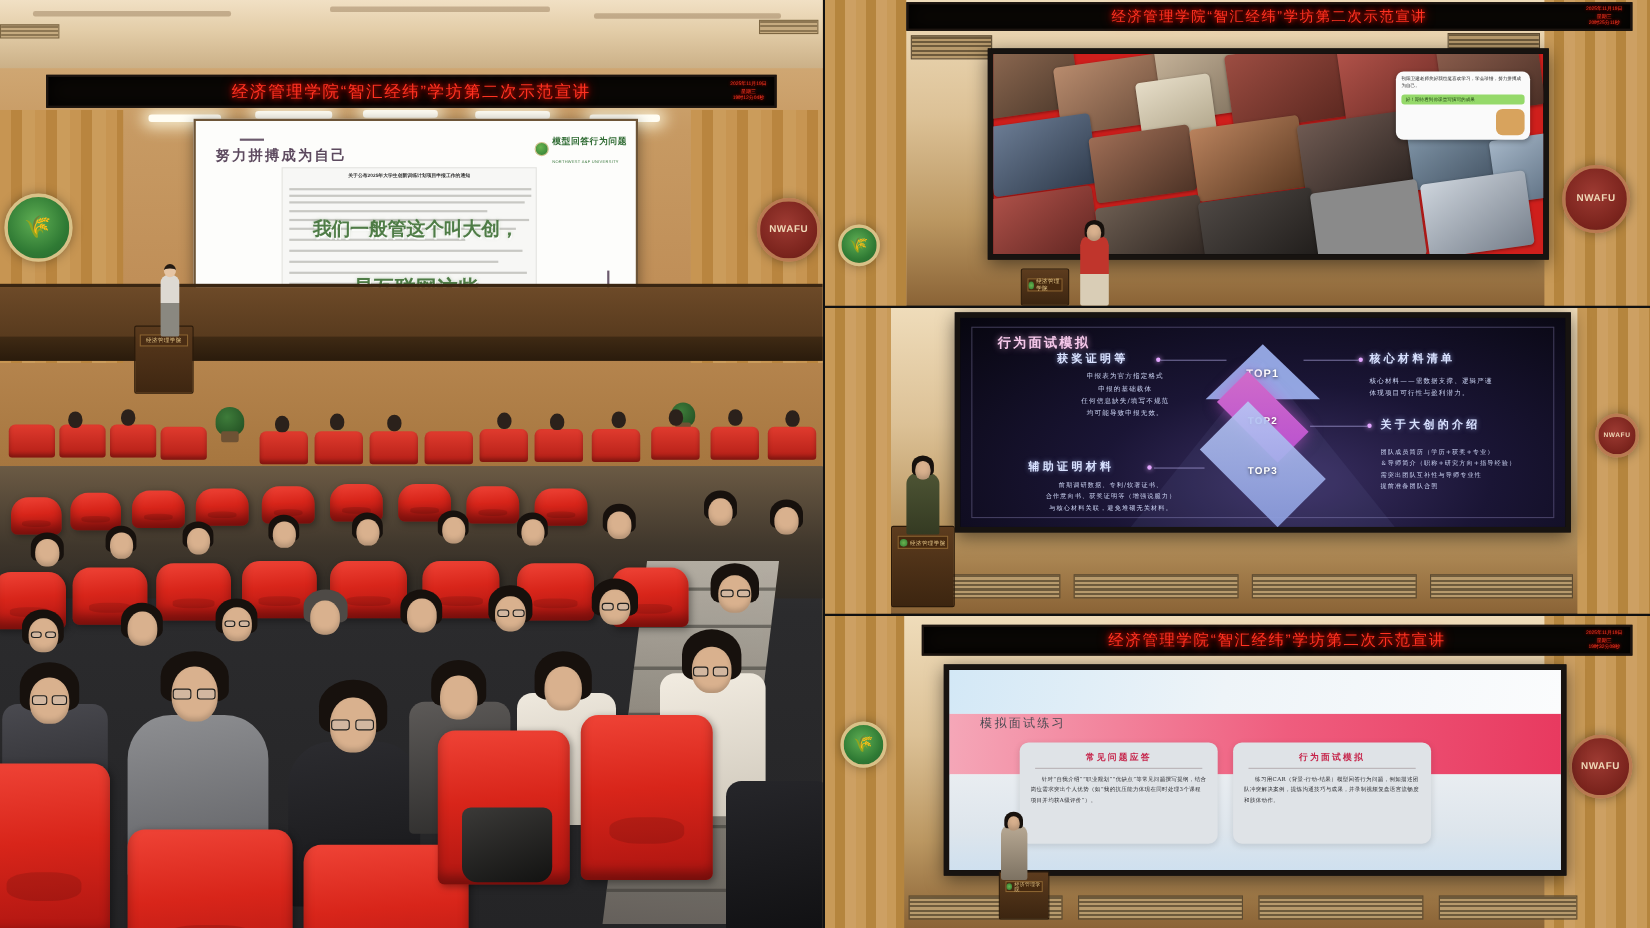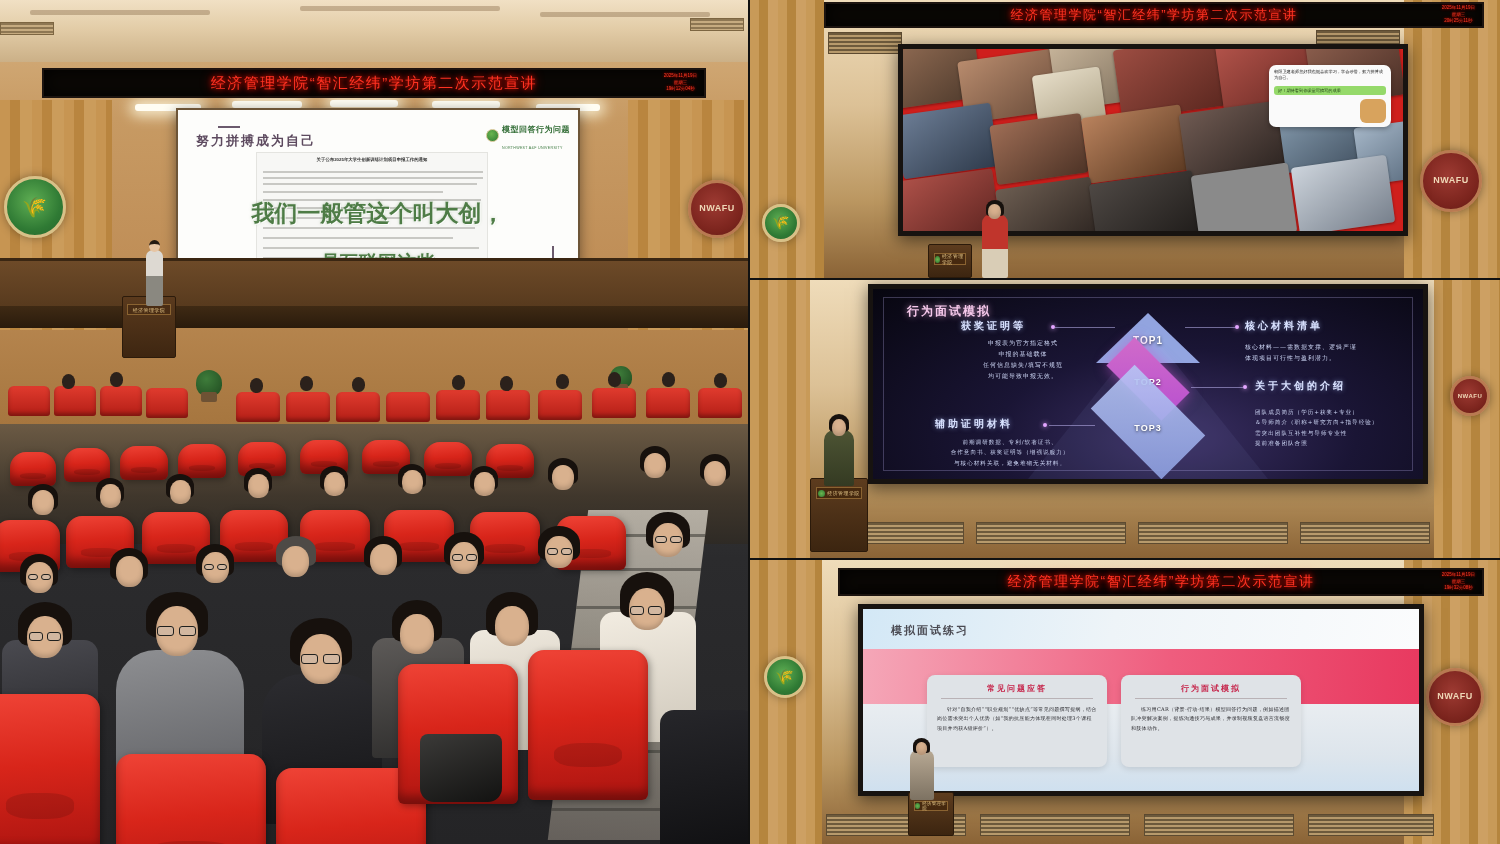--- a/index.html
+++ b/index.html
@@ -113,21 +113,21 @@
   }
   .doc-line { position:absolute; height:1.6px; background:#c8c8c4; }
 
   .caption-overlay {
     position:absolute; width:100%; text-align:center;
     color:#4e7c46; font-weight:bold; line-height:1.12;
     text-shadow:1px 1px 0 rgba(255,255,255,.85), 0 0 3px rgba(120,160,110,.5);
     font-family:"DejaVu Serif","Liberation Serif",serif;
   }
   .cap-l1 { font-size:24px; }
-  .cap-l2 { font-size:23px; }
+  .cap-l2 { font-size:17px; }
   .cap-l3 { font-size:18px; }
   .cap-l4 { font-size:19px; }
 
   
   .stage {
     position:absolute; left:0; bottom:0; width:100%; height:58px;
     background:linear-gradient(180deg,#6d4a28 0%,#4e3319 100%);
     border-top:3px solid #3a2612;
   }
   .stage-front {
@@ -325,22 +325,22 @@
   }
   .iv-band-pink {
     position:absolute; left:0; top:22%; width:100%; height:30%;
     background:linear-gradient(95deg,#f5a7b8 0%,#ef5d7e 55%,#e8395f 100%);
   }
   .iv-band-bot {
     position:absolute; left:0; top:52%; width:100%; height:48%;
     background:linear-gradient(180deg,#e9edf1 0%,#dde5ec 60%,#cfe0ef 100%);
   }
   .iv-title {
-    position:absolute; color:#4a4a52; font-size:11px; font-weight:bold;
-    letter-spacing:2px; font-family:"DejaVu Serif","Liberation Serif",serif;
+    position:absolute; color:#4a4a52; font-size:11px; font-weight:normal;
+    letter-spacing:2px; font-family:"DejaVu Serif","Liberation Serif",serif;margin-top:27px;
   }
   .iv-card {
     position:absolute; background:#dfe3e7; border-radius:8px;
     box-shadow:0 2px 6px rgba(0,0,0,.12);
   }
   .iv-card h4 {
     text-align:center; color:#c6254b; font-size:8px; letter-spacing:2px;
     font-weight:bold; margin:8px 0 4px;
     font-family:"DejaVu Serif","Liberation Serif",serif;
   }

